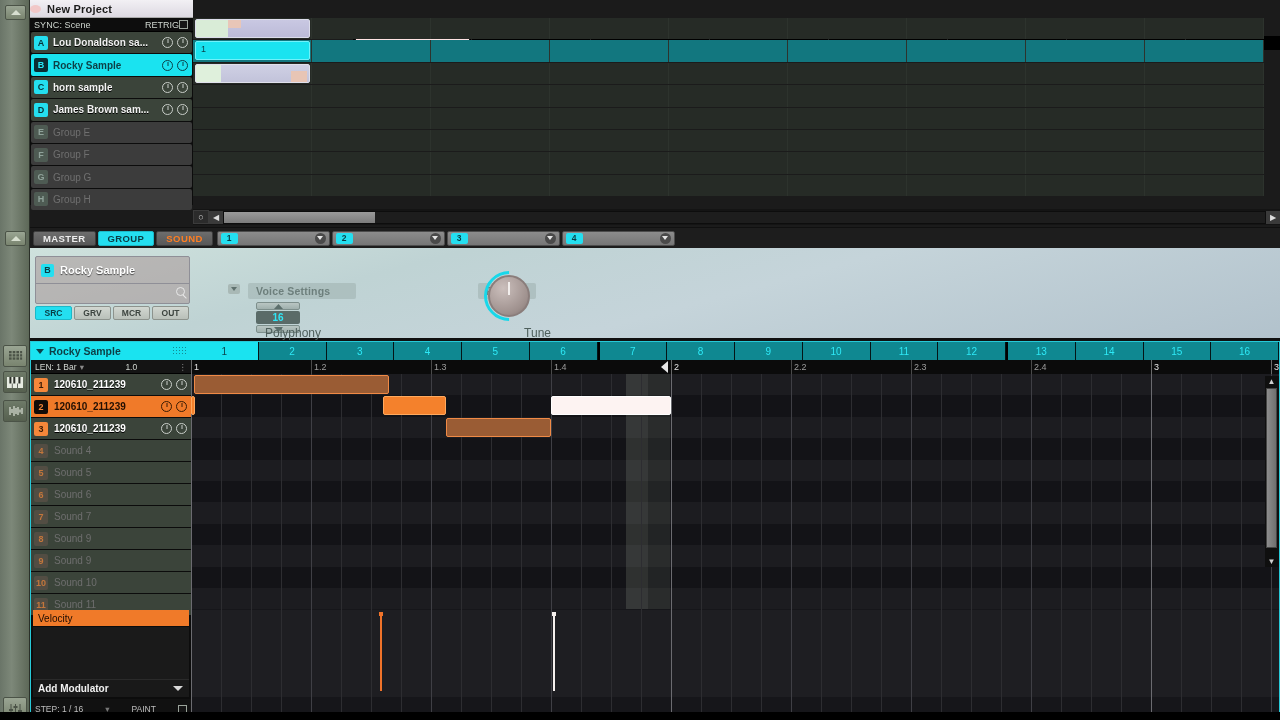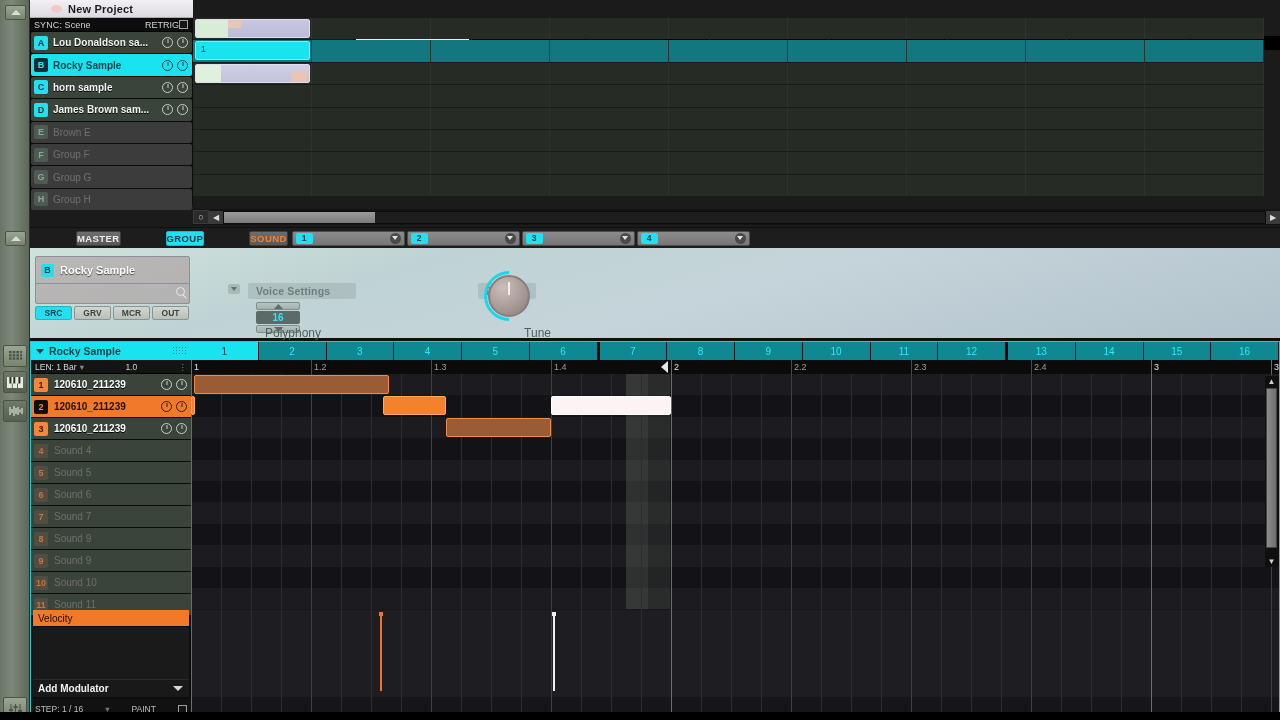--- a/index.html
+++ b/index.html
@@ -24,21 +24,21 @@
     display:flex;align-items:center;justify-content:center;
   }
   .rail-btn.sq { height: 22px; width: 24px; left: 3px; }
   .tri-up { width:0;height:0;border-left:5px solid transparent;border-right:5px solid transparent;border-bottom:5px solid #d8dfd0; }
 
   
   .arranger { position: absolute; left: 30px; top: 0; width: 1250px; height: 227px; background:#1b1b1b; }
   .grouplist { position:absolute; left:0; top:0; width:163px; height:205px; background:#0c0c0c; }
   .proj-header {
     height: 18px; background: linear-gradient(#f2f0f4,#ddd9e2);
-    display:flex; align-items:center; padding-left:21px; gap:6px;
+    display:flex; align-items:center; padding-left:0; gap:6px;
     border-bottom:1px solid #aaa;
   }
   .proj-dot { width:11px;height:8px;border-radius:50%; background:#f1c8c8; }
   .proj-name { font-size:11px; color:#1b1b1b; font-weight:600; letter-spacing:.2px; }
   .sync-bar {
     height: 14px; background:#0d0d0d; display:flex; align-items:center;
     padding: 0 5px 0 4px; justify-content:space-between;
     border-bottom:1px solid #000;
   }
   .sync-l { font-size:9px; color:#cfd6cf; letter-spacing:.1px;}
@@ -97,23 +97,23 @@
   .arr-scroll { position:absolute; left:163px; bottom:2px; right:0; height:16px; background:#141414; display:flex; align-items:center; }
   .scr-mag { width:16px;height:14px;background:#2b2b2b;border:1px solid #3b3b3b;display:flex;align-items:center;justify-content:center;color:#cfcfcf;font-size:9px;}
   .scr-left,.scr-right { width:14px;height:13px;background:#3a3a3a;color:#ddd;font-size:8px;display:flex;align-items:center;justify-content:center;}
   .scr-track { flex:1; height:13px; background:#1d1d1d; position:relative; border:1px solid #0d0d0d;}
   .scr-thumb { position:absolute; left:0; top:0; height:11px; width:14.5%; background:linear-gradient(#9a9a9a,#7c7c7c); }
 
   
   .control { position:absolute; left:30px; top:228px; width:1250px; height:110px; background:#1d1d1d; }
   .ctl-top { height:18px; display:flex; gap:2px; align-items:center; padding:2px 0 0 3px; background:#1d1d1d;}
   .seg {
-    height:15px; padding:0 0; border-radius:2px; font-size:9.5px; font-weight:700;
+    height:15px; padding:0 9px; border-radius:2px; font-size:9.5px; font-weight:700;
     display:flex;align-items:center;justify-content:center; letter-spacing:.4px;
-    background:linear-gradient(#6d6d6d,#585858); color:#ededed; border:1px solid #3d3d3d;margin-left:43px;
+    background:linear-gradient(#6d6d6d,#585858); color:#ededed; border:1px solid #3d3d3d;
   }
   .seg.cy { background:#24dff0; color:#0a3d45; border-color:#1bb9c8; }
   .seg.or { background:linear-gradient(#6d6d6d,#585858); color:#ff7e22; }
   .fxslot {
     width:113px;height:15px;margin-left:2px;background:linear-gradient(#8c8c8c,#767676);
     border:1px solid #4c4c4c;border-radius:2px;display:flex;align-items:center;
     padding-left:3px; position:relative;
   }
   .fxnum { width:17px;height:11px;background:#24dff0;color:#0a3d45;font-size:8.5px;font-weight:700;
     border-radius:2px;display:flex;align-items:center;justify-content:center;}
@@ -353,21 +353,21 @@
           <div class="grp-row ">
             <span class="grp-letter">D</span>
             <span class="grp-name">James Brown sam...</span>
             <span class="grp-icons">
               <span class="knob-mini"></span>
               <span class="knob-mini"></span>
             </span>
           </div>
           <div class="grp-row empty">
             <span class="grp-letter">E</span>
-            <span class="grp-name">Brown E</span>
+            <span class="grp-name">Group E</span>
           </div>
           <div class="grp-row empty">
             <span class="grp-letter">F</span>
             <span class="grp-name">Group F</span>
           </div>
           <div class="grp-row empty">
             <span class="grp-letter">G</span>
             <span class="grp-name">Group G</span>
           </div>
           <div class="grp-row empty">

